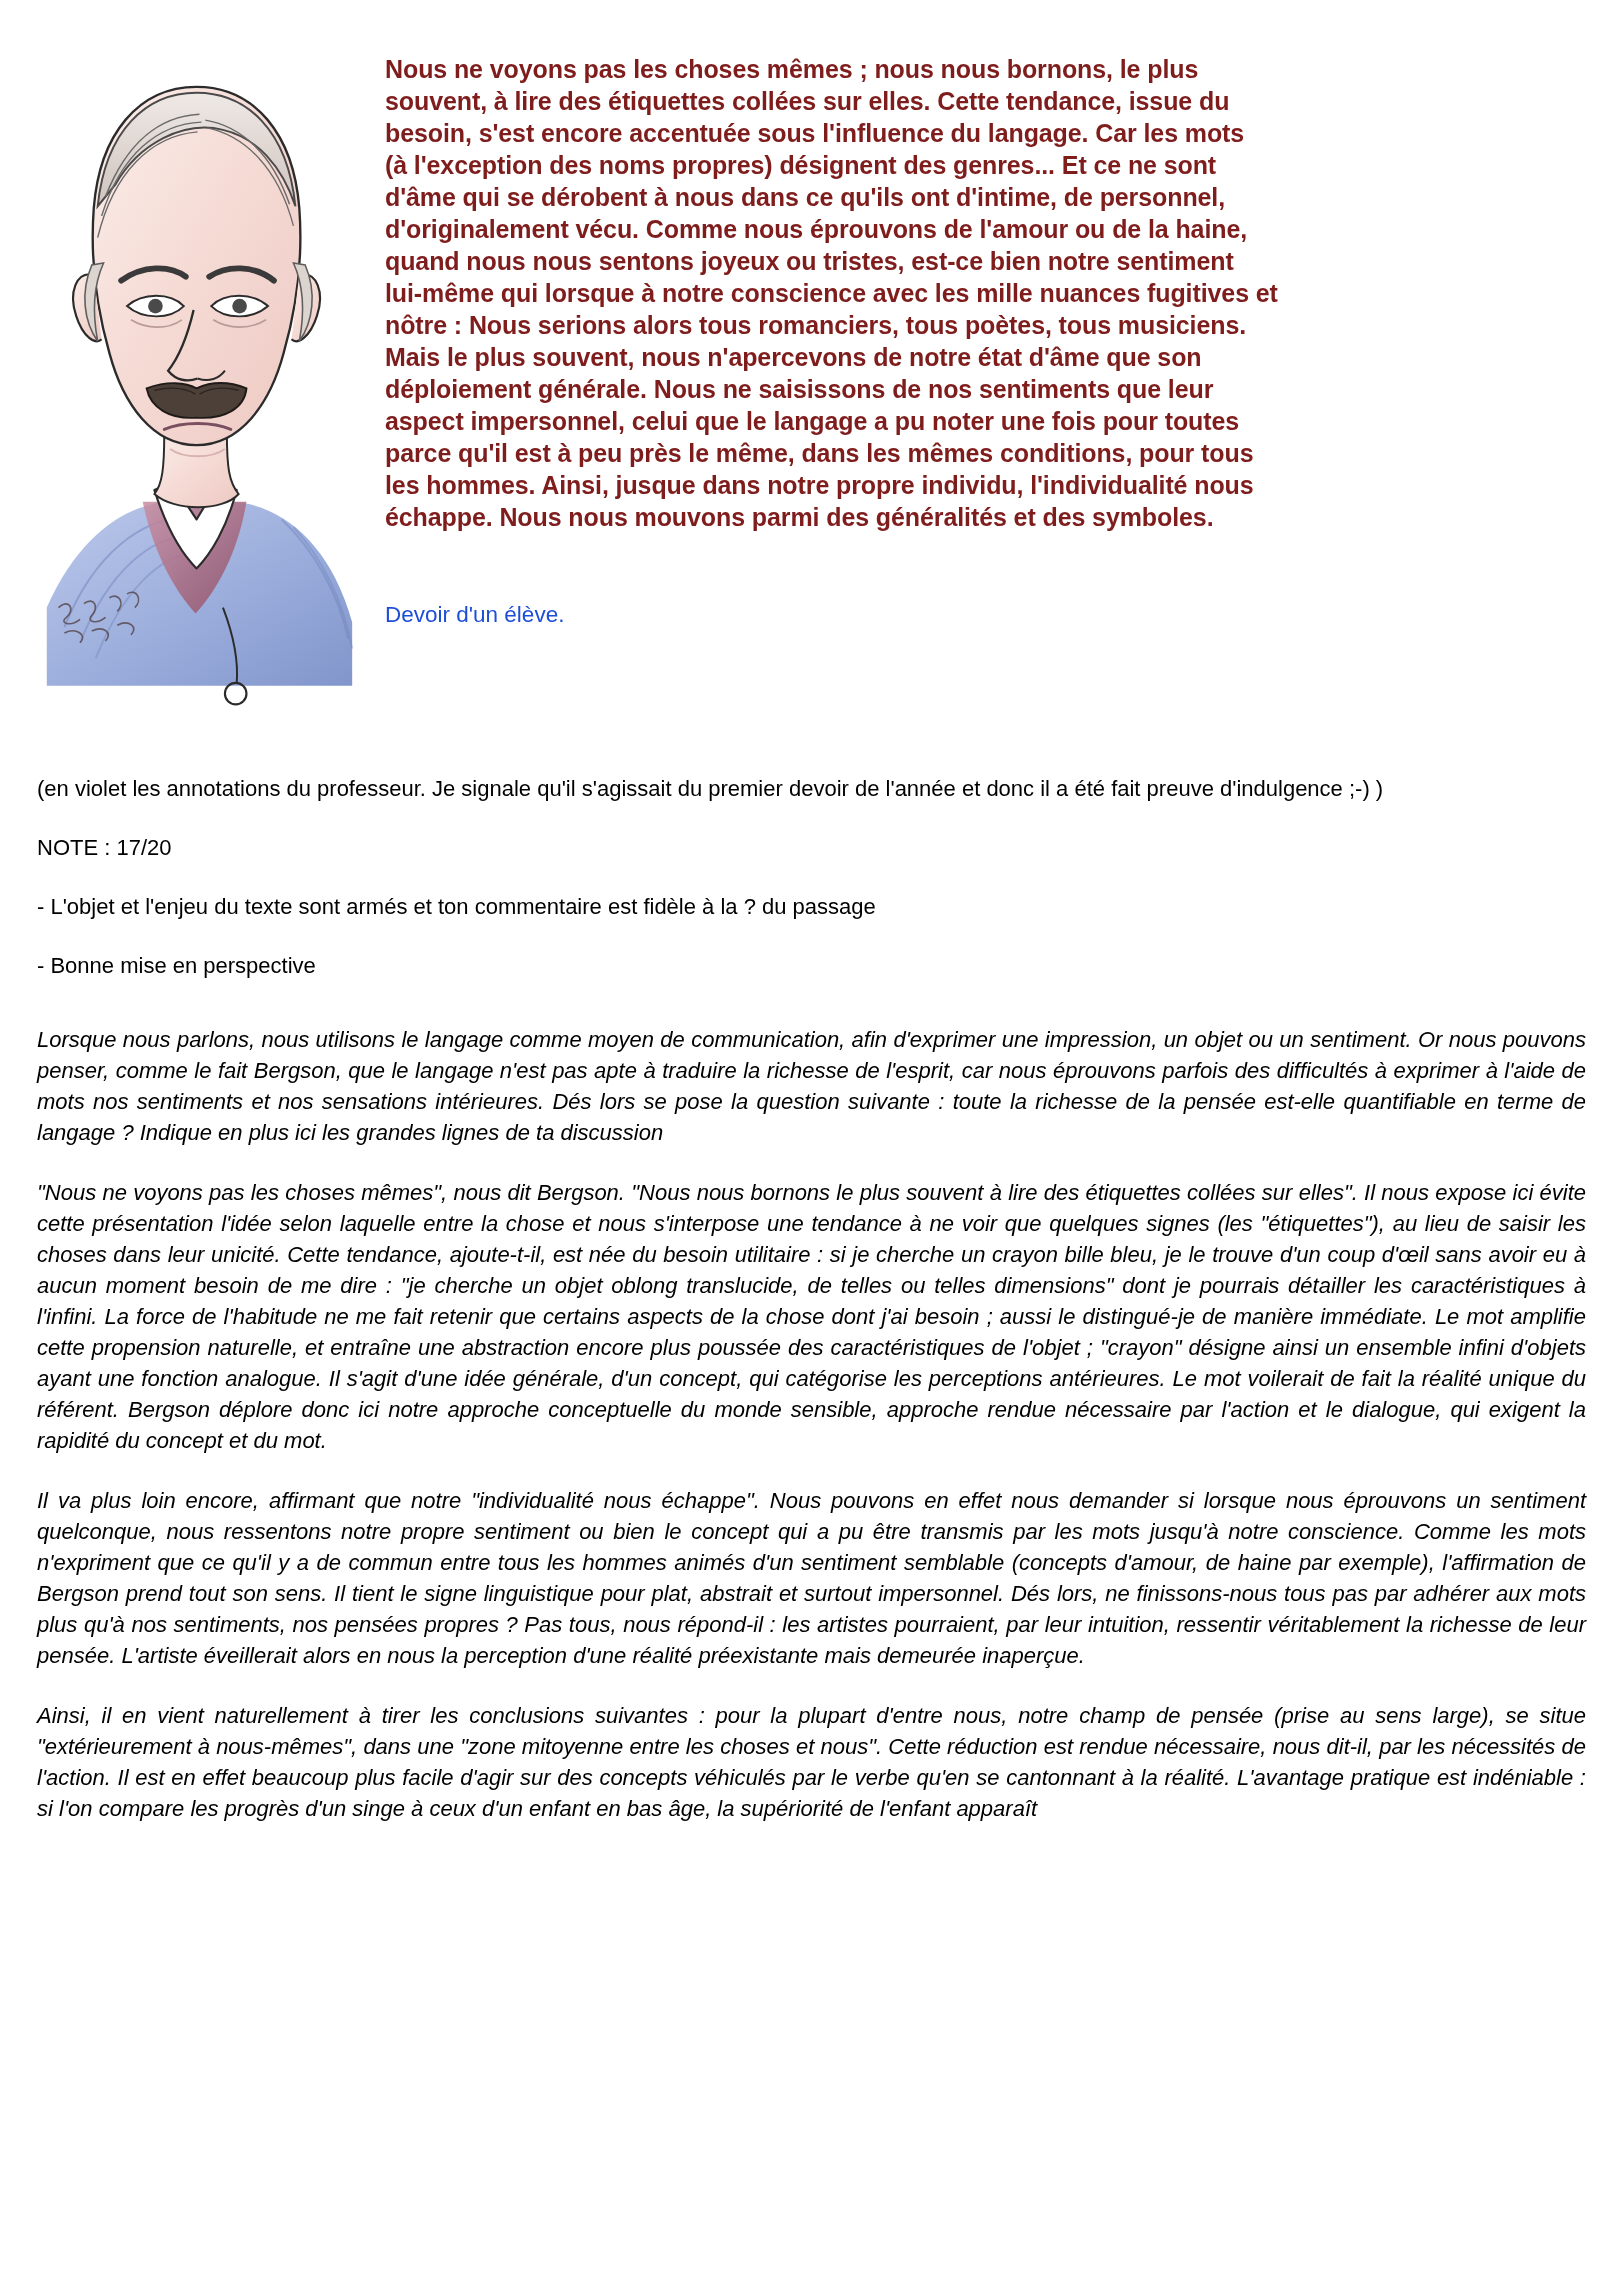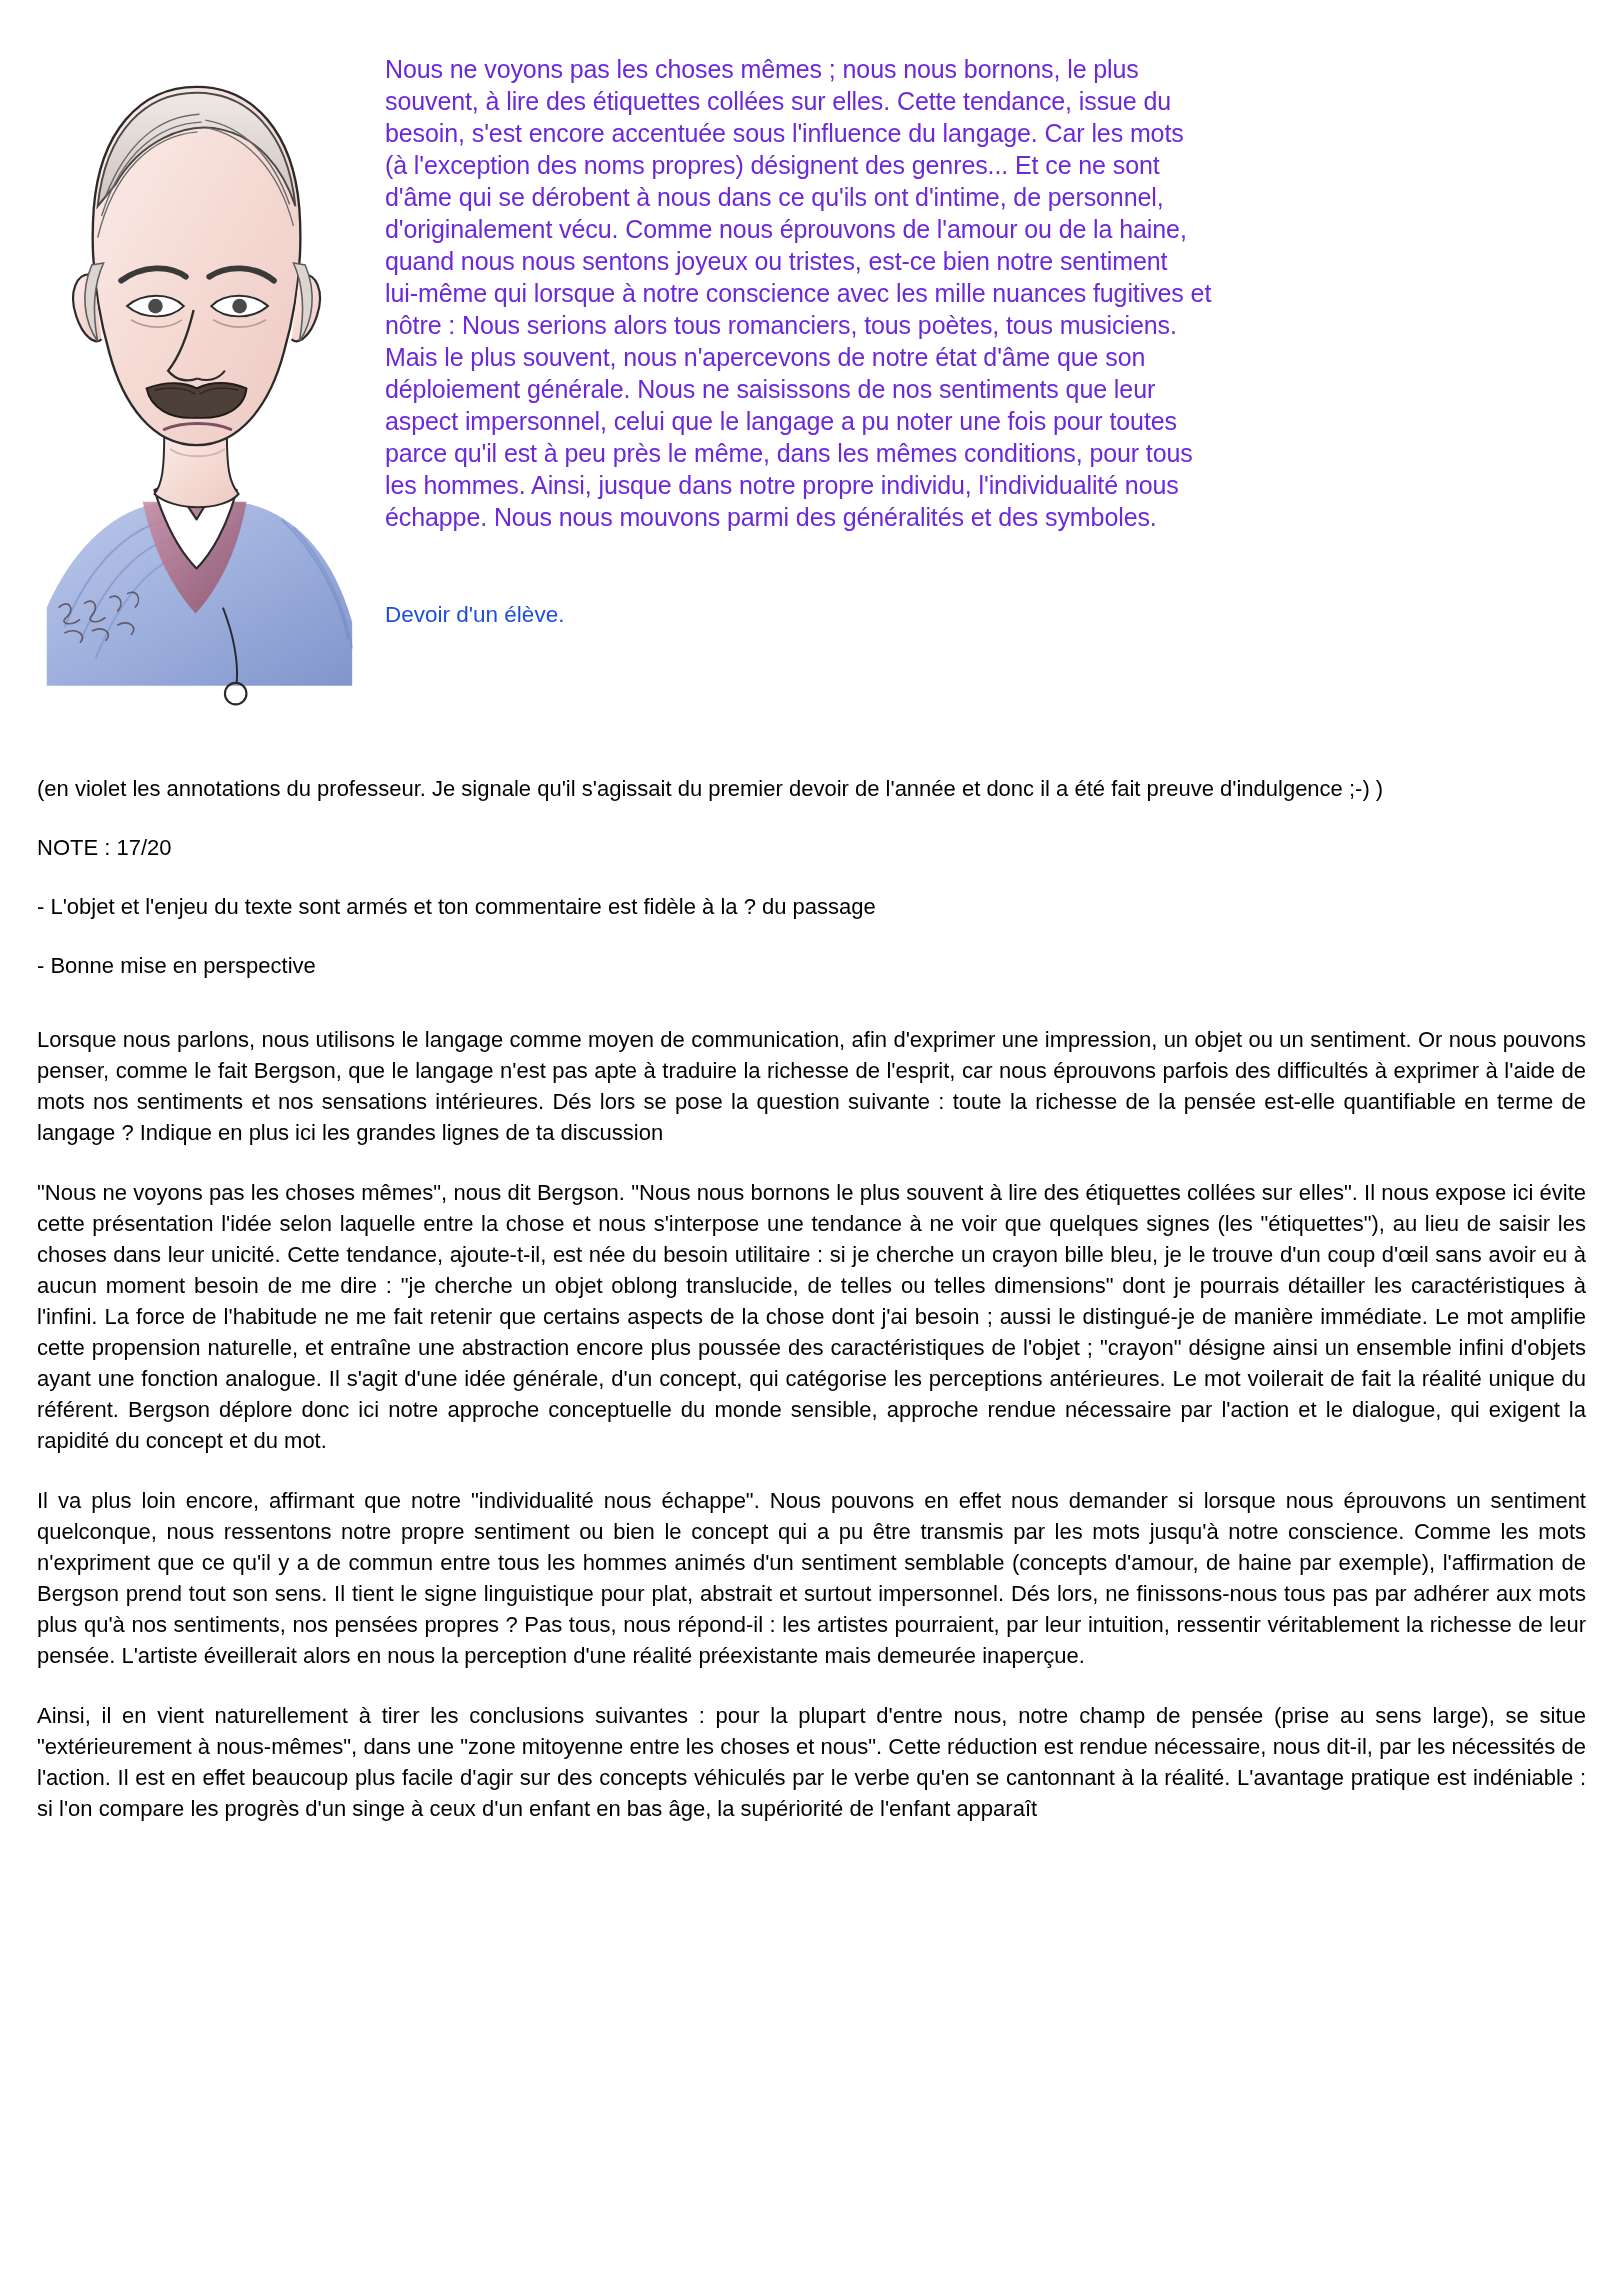--- a/index.html
+++ b/index.html
@@ -35,26 +35,26 @@
   }
   .portrait {
     width: 323px;
     height: 686px;
     position: relative;
   }
   .portrait svg { display: block; }
 
   .quote {
     margin-left: 348px;
-    font-weight: normal;
+    font-weight: bold;
     font-size: 25px;
     line-height: 32px;
     text-align: justify;
     letter-spacing: -0.1px;
-    color: #6d28d9;
+    color: #7f1d1d;
   }
   .quote .ln {
     display: block;
     white-space: nowrap;
   }
   .quote .ln.justify {
     display: flex;
     justify-content: space-between;
   }
 
@@ -83,20 +83,21 @@
   .body-sec {
     padding: 0 37px;
     box-sizing: border-box;
   }
   .body-p {
     font-size: 22px;
     line-height: 31px;
     text-align: justify;
     margin: 0 0 29px 0;
     color: #000;
+    font-style: italic;
   }
   .spacer-s { height: 13.7px; }
   .spacer-m { height: 29px; }
 </style>
 </head>
 <body>
 
 <div class="page">
 
   <div class="top-block">

